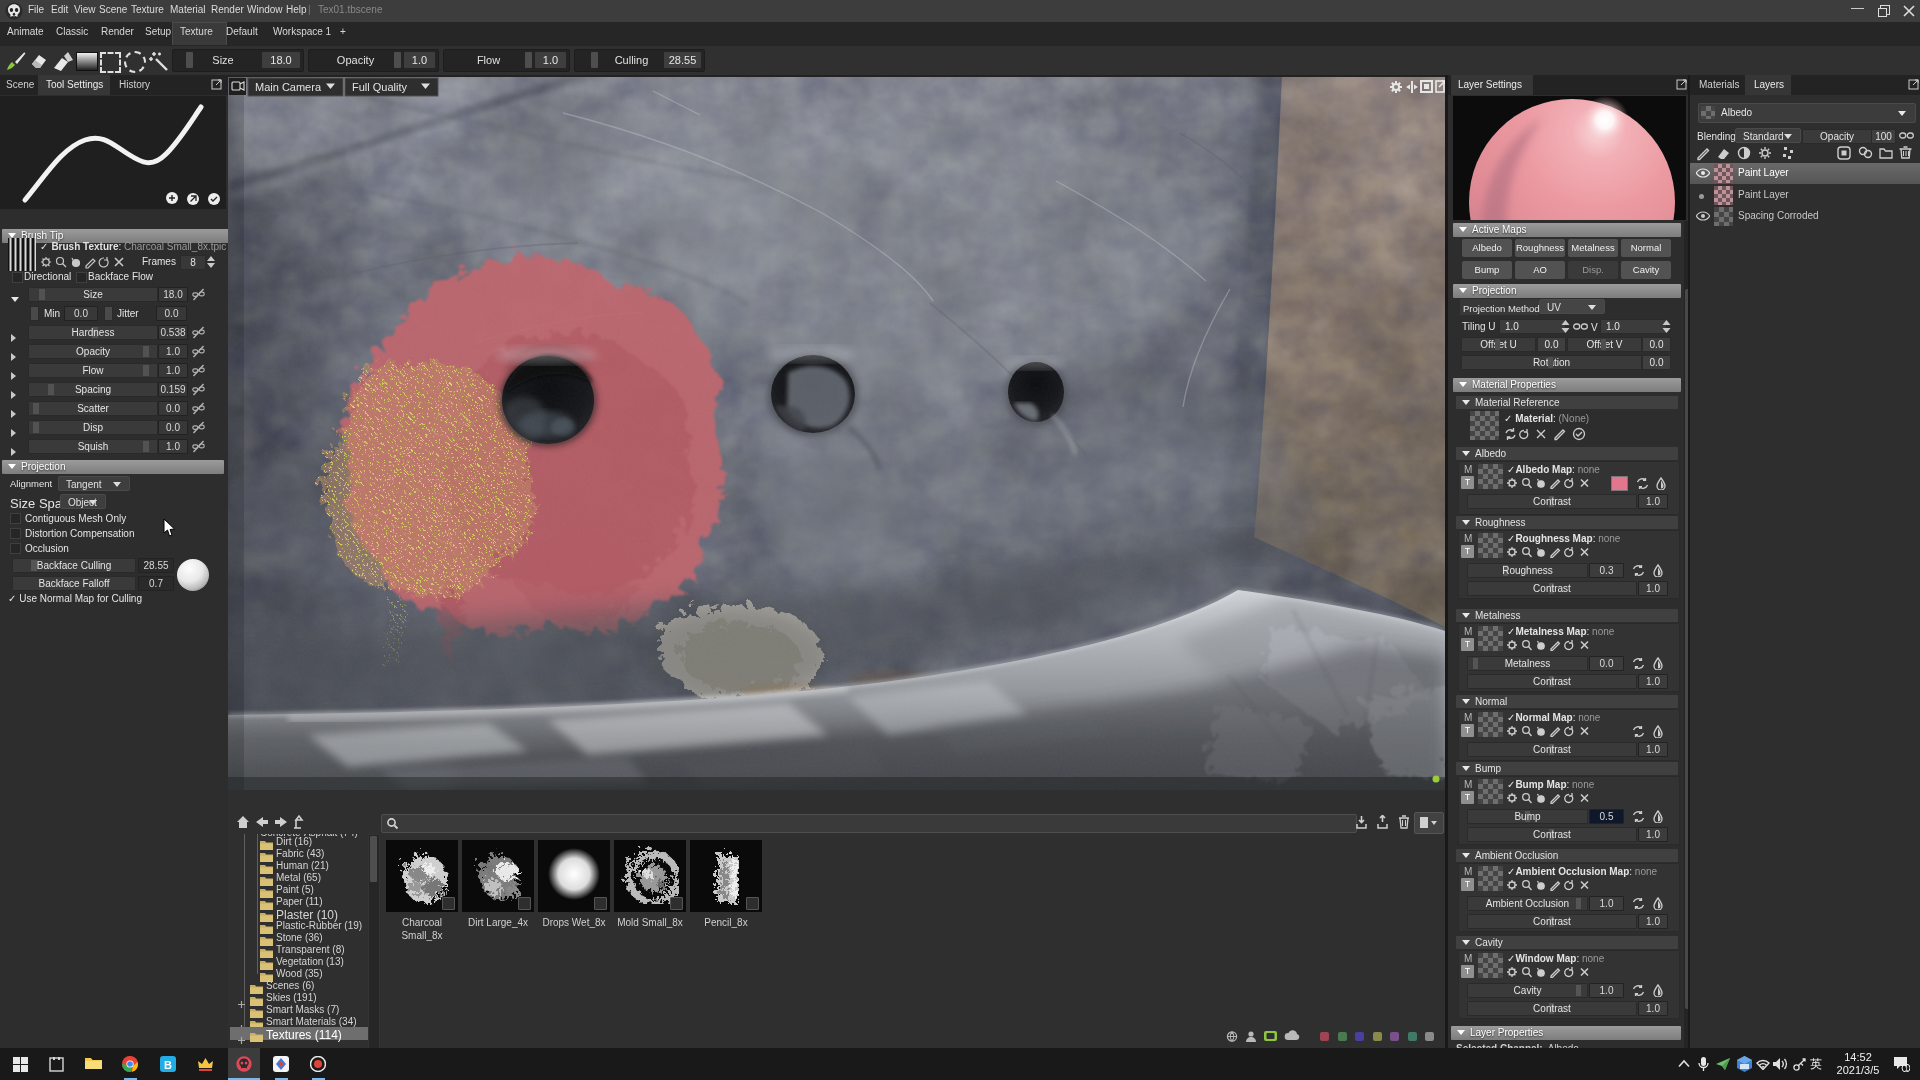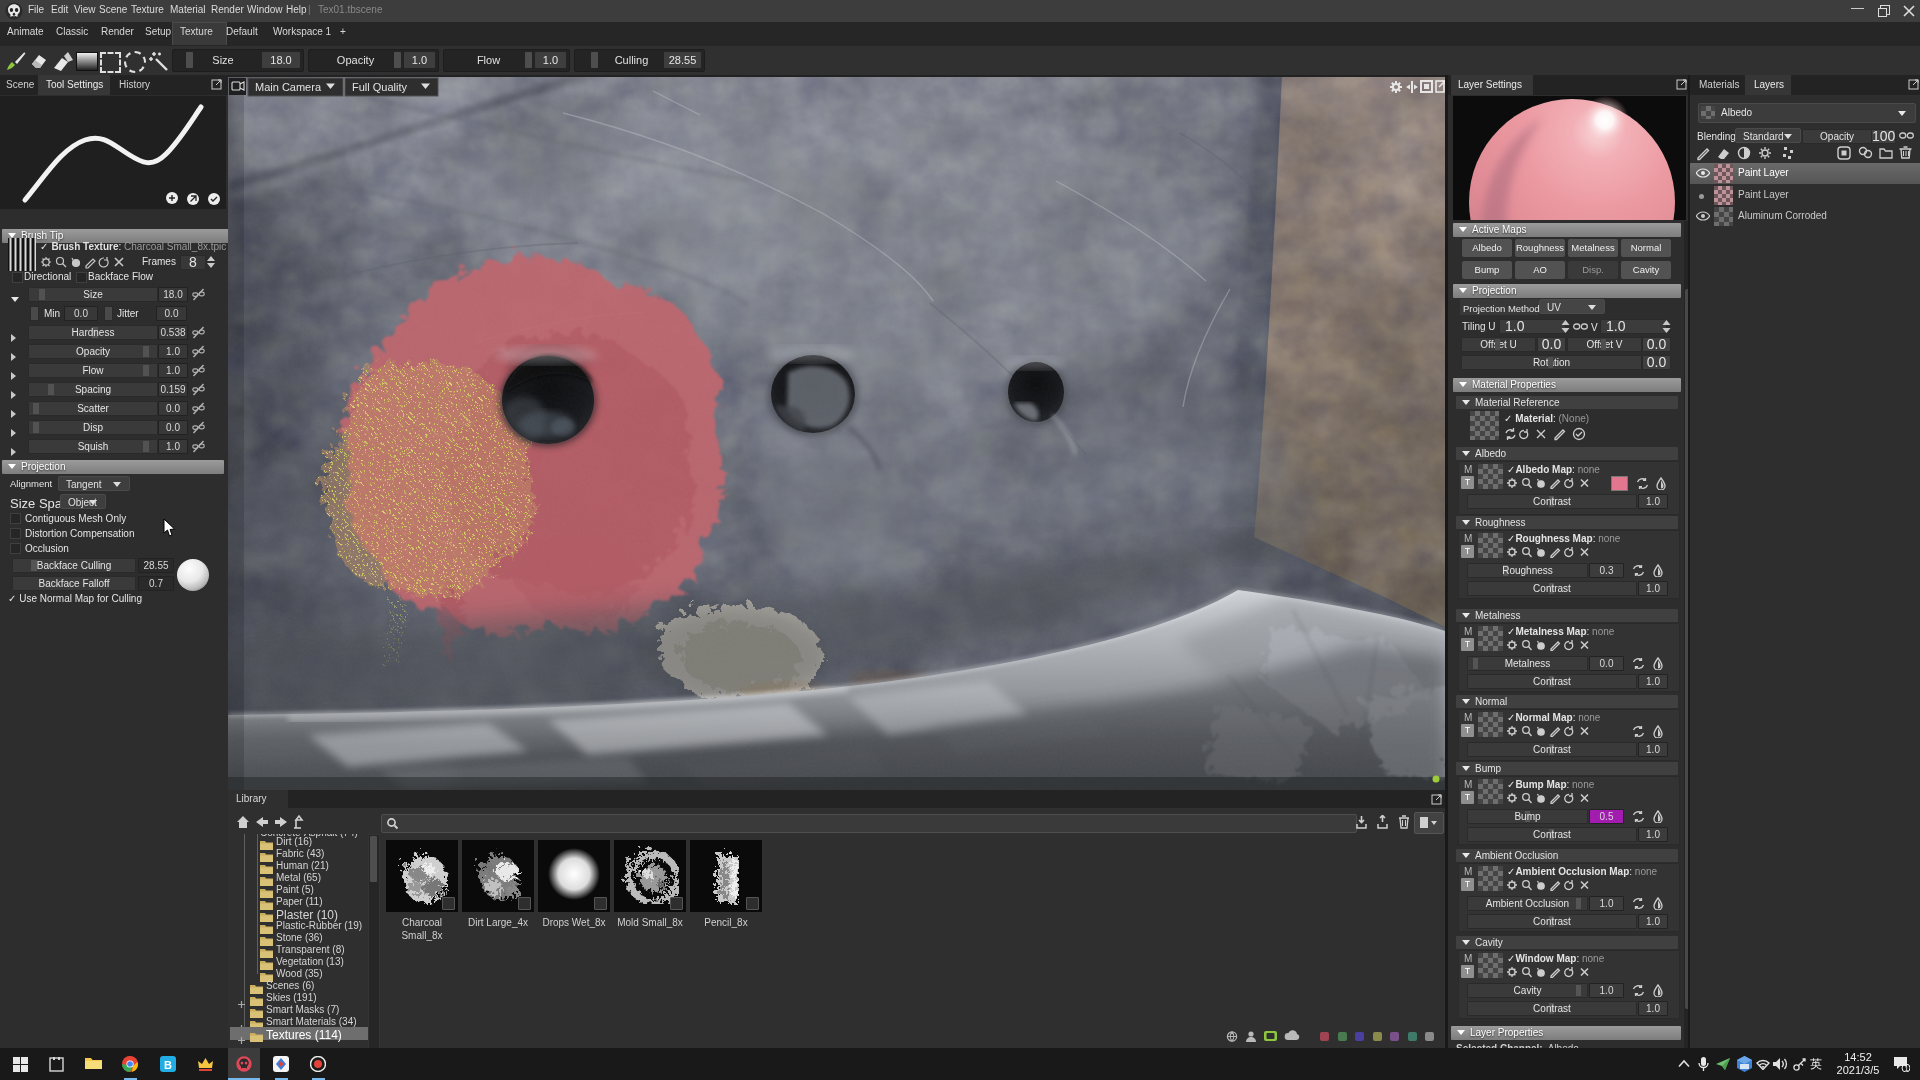--- a/index.html
+++ b/index.html
@@ -20,21 +20,21 @@
 #panel1{left:1445px;top:75px;width:243px;height:973px;background:#2d2d2d;border-left:3px solid #191919;}
 #panel2{left:1688px;top:75px;width:232px;height:973px;background:#2e2e2e;border-left:2px solid #191919;}
 #taskbar{left:0;top:1048px;width:1920px;height:32px;background:#191919;}
 .hdrL{height:14px;background:linear-gradient(#9b9b9b,#7d7d7d);color:#fff;font-size:10px;line-height:14px;border-radius:1px;
 text-shadow:0 1px 2px rgba(0,0,0,.7);}
 .hdrD{height:13px;background:#404040;color:#e2e2e2;font-size:10px;line-height:13px;border-radius:1px;}
 .tri{display:inline-block;width:0;height:0;border-left:4px solid transparent;border-right:4px solid transparent;border-top:5px solid #e8e8e8;margin:0 5px 1px 6px;vertical-align:middle;}
 .triL{display:inline-block;width:0;height:0;border-top:4px solid transparent;border-bottom:4px solid transparent;border-left:5px solid #c9c9c9;margin:0 6px 1px 5px;vertical-align:middle;}
 .slider{position:absolute;height:13px;background:#3a3a3a;border:1px solid #2a2a2a;border-radius:1px;}
 .slider .lbl{position:absolute;width:100%;top:0;text-align:center;color:#e4e4e4;font-size:10px;line-height:13px;}
-.vbox{position:absolute;height:13px;background:#404040;border:1px solid #2a2a2a;border-radius:1px;color:#e4e4e4;font-size:14px;text-align:center;line-height:13px;}
+.vbox{position:absolute;height:13px;background:#404040;border:1px solid #2a2a2a;border-radius:1px;color:#e4e4e4;font-size:10px;text-align:center;line-height:13px;}
 .vboxd{position:absolute;height:13px;background:#2a2a2a;border:1px solid #222;border-radius:1px;color:#d8d8d8;font-size:10px;text-align:center;line-height:13px;}
 .drop{position:absolute;height:15px;background:#3e3e3e;border:1px solid #4a4a4a;border-radius:2px;color:#e0e0e0;font-size:10px;line-height:15px;padding-left:7px;box-sizing:border-box;}
 .drop .tri{position:absolute;right:3px;top:5px;border-top-color:#ddd;}
 .txt{position:absolute;color:#e4e4e4;font-size:10px;white-space:nowrap;}
 .dim{color:#9a9a9a;}
 .cb{position:absolute;width:9px;height:9px;background:#262626;border:1px solid #3f3f3f;}
 .checker{background:repeating-conic-gradient(#6e6e6e 0 25%,#454545 0 50%) 0 0/10px 10px;}
 .checkerP{background:repeating-conic-gradient(#bd9298 0 25%,#6e565b 0 50%) 0 0/8px 8px;}
 </style>
 </head>
@@ -604,28 +604,20 @@
   <g transform="translate(1208,6)">
     <rect x="0" y="0" width="8" height="11" fill="none" stroke="#f0f0f0" stroke-width="1.6"></rect>
     <path d="M3 6l6-6M6 0h3v3" stroke="#f0f0f0" stroke-width="1.6" fill="none"></path>
   </g>
 </g>
 <circle cx="1208" cy="704" r="3.5" fill="#9ccb3b"></circle>
 </svg>
 </div>
 
 <div class="abs" id="library">
-  <div class="abs" style="left:0;top:0;width:1217px;height:18px;background:#232323">
-    <div class="abs" style="left:0;top:0;width:60px;height:18px;background:#2f2f2f"></div>
-    <span class="txt" style="left:8px;top:3px;color:#d8d8d8">Library</span>
-    <svg class="abs" style="left:1203px;top:3px" width="12" height="12" viewBox="0 0 12 12">
-      <rect x="1" y="2" width="9" height="9" fill="none" stroke="#ccc"></rect>
-        <path d="M5 7l5-5M7 2h3v3" stroke="#ccc" fill="none"></path>
-    </svg>
-  </div>
 
   <svg class="abs" style="left:8px;top:24px" width="70" height="16" viewBox="0 0 70 16">
     <g fill="#cfcfcf">
       <path d="M1 8l6-6 6 6h-2v6H3V8z"></path>
       <path d="M20 8l7-5v3h5v4h-5v3z"></path>
       <path d="M52 8l-7-5v3h-5v4h5v3z" transform="translate(-1,0)"></path>
       <path d="M60 14V6h6l-3-4-3 4h2" fill="none" stroke="#cfcfcf" stroke-width="1.6"></path>
       <path d="M58 14h7" stroke="#cfcfcf" stroke-width="1.6"></path>
     </g>
   </svg>
@@ -1100,21 +1092,21 @@
             <path d="M31.5 3l1 1.6"></path>
             <path d="M45 11l7-7 1.4 1.4-7 7H45z"></path>
             <path d="M63 3.5a4 4 0 1 0 2.6 1.2M66 2v3h-3"></path>
             <path d="M75 3.5l7 7M82 3.5l-7 7" stroke-width="1.5"></path>
           </g>
         </svg></div>
       <div class="slider" style="left: 19px; top: 734px; width: 119px;">
         <div class="" style="position: absolute; left: 57px; top: 1px; width: 5px; height: 11px; background: rgb(85, 85, 85);"></div>
         <div class="" style="position: absolute; width: 100%; top: 0px; text-align: center; color: rgb(228, 228, 228); font-size: 10px; line-height: 13px;">Bump</div>
       </div>
-      <div class="vboxd" style="left: 141px; top: 734px; width: 33px; background: #a21caf;">0.5</div>
+      <div class="vboxd" style="left: 141px; top: 734px; width: 33px; background: #0f172a;">0.5</div>
       <div class="abs" style="left: 183px; top: 734px; width: 15px; height: 13px;"><svg width="15" height="13" viewBox="0 0 15 13">
           <g stroke="#cdcdcd" fill="none" stroke-width="1.3">
             <path d="M2.5 5a5 5 0 0 1 8-2M10.5 1v2.4H8"></path>
             <path d="M12.5 8a5 5 0 0 1-8 2M4.5 12V9.6H7"></path>
           </g>
         </svg></div>
       <div class="abs" style="left: 205px; top: 734px; width: 10px; height: 13px;"><svg width="10" height="13" viewBox="0 0 10 13">
           <path d="M5 1C5 1 1 6.5 1 9a4 4 0 0 0 8 0C9 6.5 5 1 5 1z" fill="none" stroke="#cdcdcd" stroke-width="1.3"></path>
           <path d="M5 3.5C5 3.5 7.5 7 7.5 9a2.5 2.5 0 0 1-2.5 2.5z" fill="#cdcdcd"></path>
         </svg></div>
@@ -1278,21 +1270,21 @@
     <div class="abs" style="left:9px;top:9px;width:5px;height:5px;background:#9a9a9a;border-radius:50%"></div>
     <div class="abs checkerP" style="left:24px;top:1px;width:19px;height:19px"></div>
     <span class="txt" style="left:48px;top:4px;color:#c9c9c9">Paint Layer</span>
   </div>
   <div class="abs" style="left:0;top:131px;width:232px;height:21px">
     <svg class="abs" style="left:6px;top:5px" width="14" height="10" viewBox="0 0 14 10">
         <path d="M7 1C3.5 1 1.2 3.5.3 5c.9 1.5 3.2 4 6.7 4s5.8-2.5 6.7-4C12.8 3.5 10.5 1 7 1z" fill="none" stroke="#c9c9c9" stroke-width="1.2"></path>
         <circle cx="7" cy="5" r="2" fill="#c9c9c9"></circle>
       </svg>
     <div class="abs checker" style="left:24px;top:1px;width:19px;height:19px"></div>
-    <span class="txt" style="left:48px;top:4px;color:#c9c9c9">Aluminum Corroded</span>
+    <span class="txt" style="left:48px;top:4px;color:#c9c9c9">Spacing Corroded</span>
   </div>
 </div>
 
 <div class="abs" id="taskbar">
 
   <svg class="abs" style="left:13px;top:9px" width="15" height="15" viewBox="0 0 15 15">
     <rect x="0" y="0" width="7" height="7" fill="#e8e8e8"></rect>
       <rect x="8" y="0" width="7" height="7" fill="#e8e8e8"></rect>
     <rect x="0" y="8" width="7" height="7" fill="#e8e8e8"></rect>
       <rect x="8" y="8" width="7" height="7" fill="#e8e8e8"></rect>

